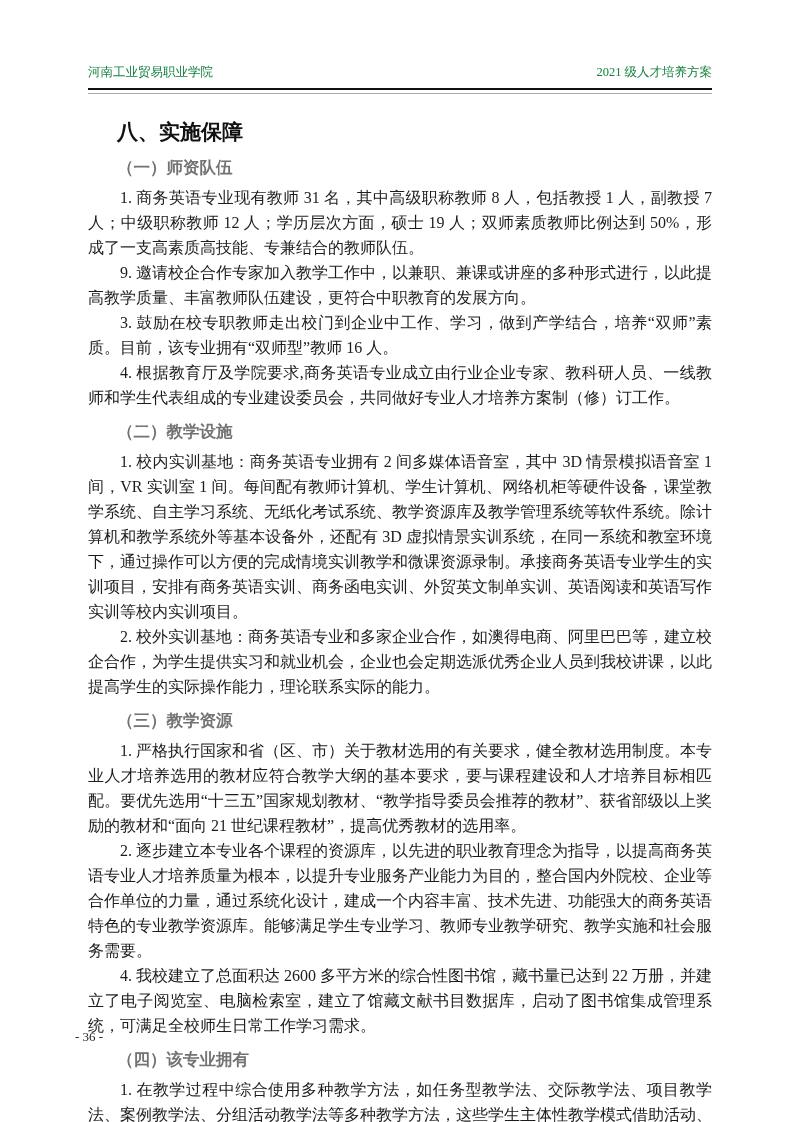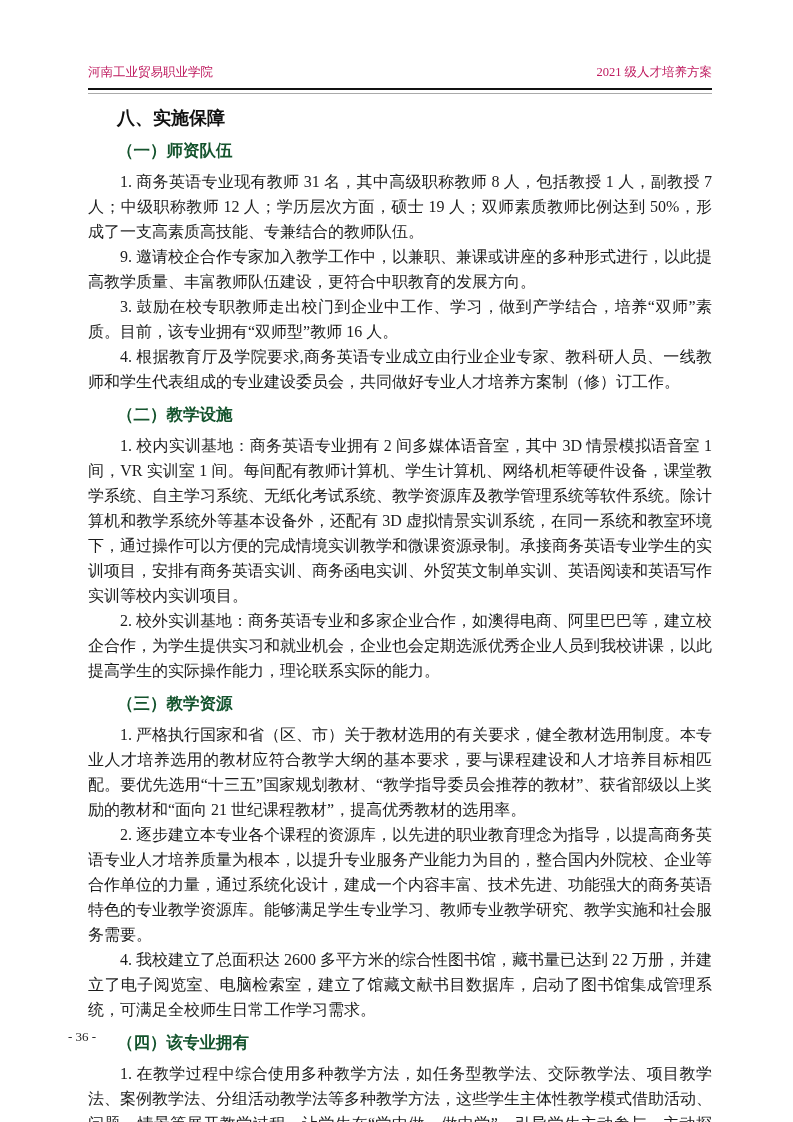--- a/index.html
+++ b/index.html
@@ -20,58 +20,58 @@
     position: absolute;
     left: 88px;
     top: 64px;
     width: 624px;
   }
   .header {
     display: flex;
     justify-content: space-between;
     align-items: flex-end;
     font-size: 12.5px;
-    color: #be185d;
+    color: #15803d;
     padding-bottom: 7px;
   }
   .header-rule {
     height: 3px;
     border-top: 2.5px solid #111111;
     border-bottom: 1px solid #aaaaaa;
     margin-bottom: 10px;
   }
   .doc-title {
-    font-family: Liberation Serif, serif;
+    font-family: Liberation Mono, monospace;
     font-weight: bold;
-    font-size: 18px;
+    font-size: 21px;
     line-height: 24px;
-    margin: 12px 0 8px 0;
+    margin: 28px 0 8px 0;
     padding-left: 29px;
     color: #111111;
   }
   .sec-heading {
-    font-family: Liberation Mono, monospace;
+    font-family: Liberation Serif, serif;
     font-weight: bold;
     font-size: 16.5px;
     line-height: 23px;
     margin: 10px 0 6px 0;
     padding-left: 29px;
-    color: #14532d;
+    color: #737373;
   }
   .para {
     font-size: 16px;
     line-height: 25px;
     text-align: justify;
     text-indent: 2em;
     margin: 0;
     color: #1c1c1c;
   }
   .footer {
     position: absolute;
-    left: 68px;
+    left: 75px;
     top: 1029px;
     font-size: 13px;
     color: #222222;
   }
 </style>
 </head>
 <body>
 
 <div class="page">
   <div class="content">

